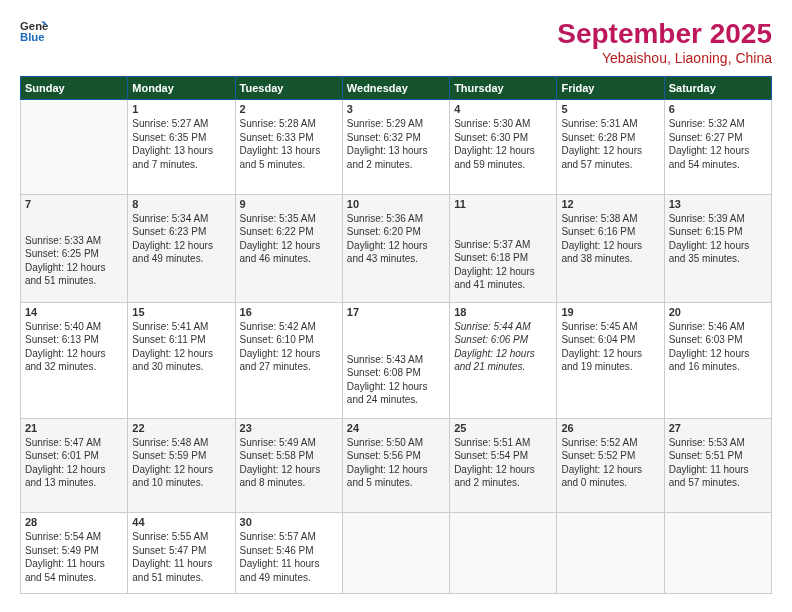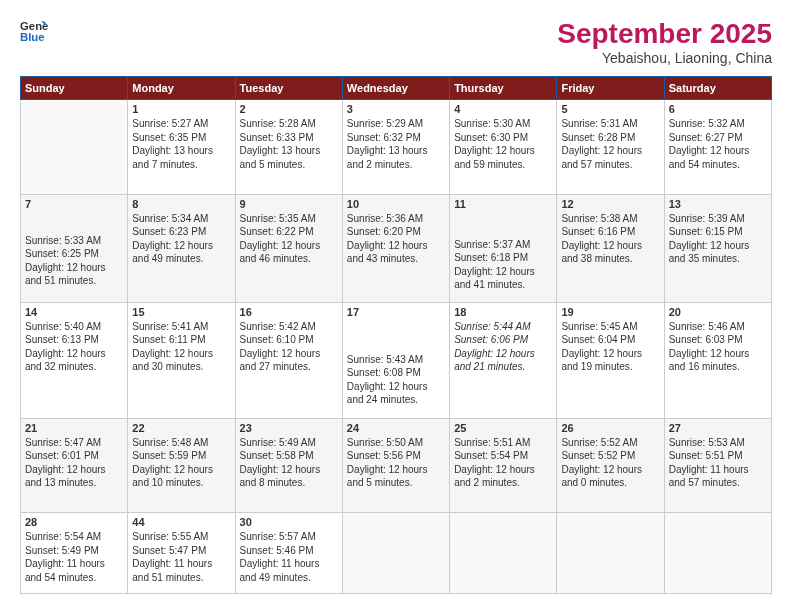--- a/index.html
+++ b/index.html
@@ -35,31 +35,31 @@
     .title-block {
       text-align: right;
     }
     .month-year {
       font-size: 28px;
       font-weight: bold;
       color: #be185d;
     }
     .location {
       font-size: 14px;
-      color: #404040;
+      color: #b91c1c;
     }
     .calendar {
       flex: 1;
       border: 1px solid #ccc;
       border-collapse: collapse;
       width: 100%;
       table-layout: fixed;
     }
     .calendar th {
-      background: #7f1d1d;
+      background: #14532d;
       color: #fff;
       font-size: 11px;
       padding: 5px 4px;
       text-align: left;
       border: 1px solid #1a5a9f;
       font-weight: bold;
     }
     .calendar td {
       border: 1px solid #ccc;
       vertical-align: top;

